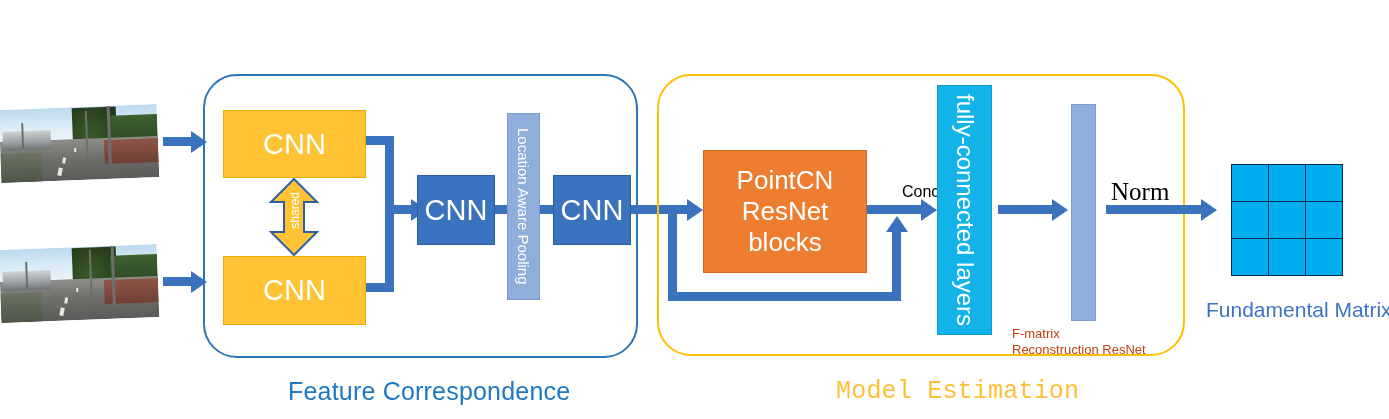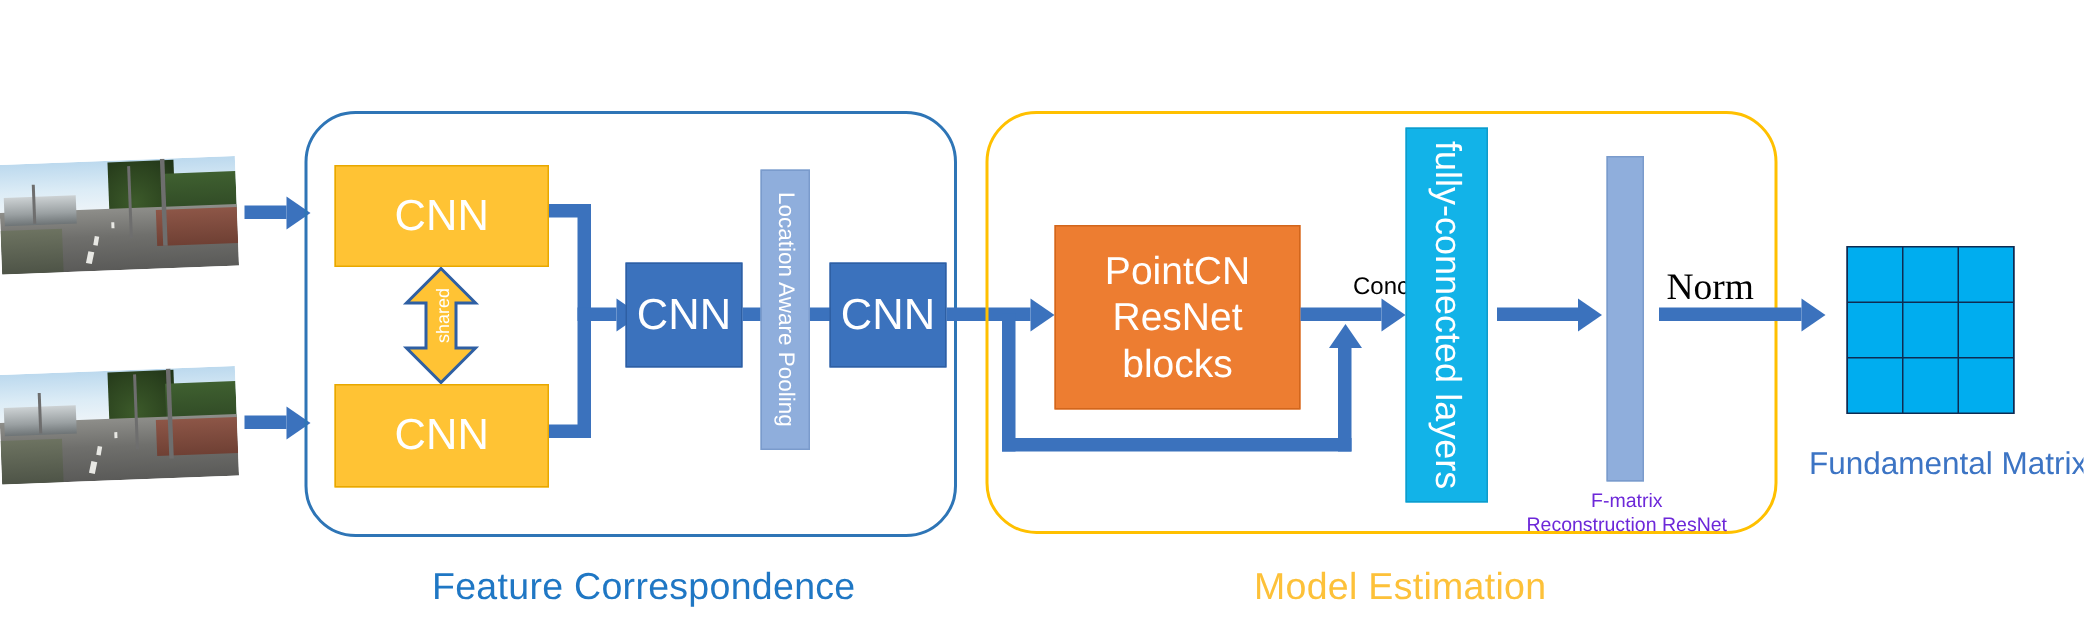--- a/index.html
+++ b/index.html
@@ -8,41 +8,41 @@
 
   .abs{position:absolute;box-sizing:border-box;}
 
   
   .group-box{border-radius:34px;background:transparent;}
   .group-blue{border:2px solid #2E75B6;}
   .group-yellow{border:2px solid #FFC000;}
 
   .group-caption{font-size:25px;letter-spacing:.2px;white-space:nowrap;}
   .cap-blue{color:#1F77C4;}
-  .cap-yellow{color:#FDC139;}
+  .cap-yellow{color:#FDC139;font-family:Liberation Mono, monospace;}
 
   
   .node{display:flex;align-items:center;justify-content:center;text-align:center;color:#ffffff;}
   .node-yellow{background:#FFC334;border:1px solid #E8A800;font-size:29px;}
   .node-blue{background:#3B72BD;border:1px solid #2E5FA3;font-size:29px;}
   .node-lightblue{background:#8FAEDC;border:1px solid #7A9BCC;font-size:15px;}
   .node-orange{background:#ED7D31;border:1px solid #D2661C;font-size:26px;line-height:1.18;}
   .node-cyan{background:#12B3E8;border:1px solid #0E9BCB;font-size:24px;}
   .node-steel{background:#8FAEDC;border:1px solid #7A9BCC;}
 
   .vert-text{writing-mode:vertical-rl;text-orientation:mixed;white-space:nowrap;}
 
   
   .bar{background:#3B72BD;}
   .arrow-head-r{width:0;height:0;border-top:11px solid transparent;border-bottom:11px solid transparent;border-left:16px solid #3B72BD;}
   .arrow-head-u{width:0;height:0;border-left:11px solid transparent;border-right:11px solid transparent;border-bottom:16px solid #3B72BD;}
 
   
   .plain-label{color:#000000;white-space:nowrap;}
-  .navy-label{color:#6d28d9;white-space:nowrap;text-align:center;line-height:1.25;font-size:13px;}
+  .navy-label{color:#c2410c;white-space:nowrap;text-align:left;line-height:1.25;font-size:13px;}
   .fm-caption{color:#3C74C4;font-size:21px;white-space:nowrap;}
 
   
   .matrix{display:grid;grid-template-columns:repeat(3,1fr);grid-template-rows:repeat(3,1fr);
           background:#0E2B52;gap:1.5px;border:1.5px solid #0E2B52;}
   .matrix-cell{background:#00ADEF;}
 
   
   .photo{overflow:hidden;}
   .photo-inner{position:absolute;inset:0;}

